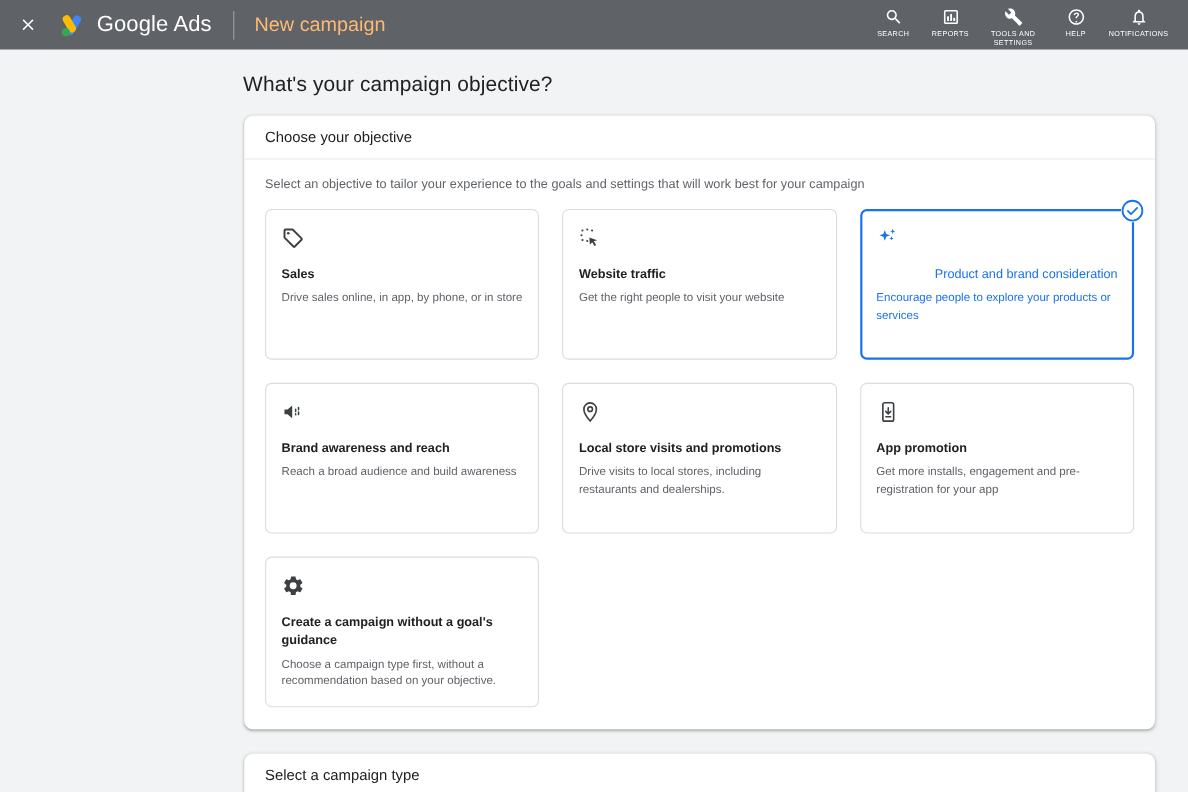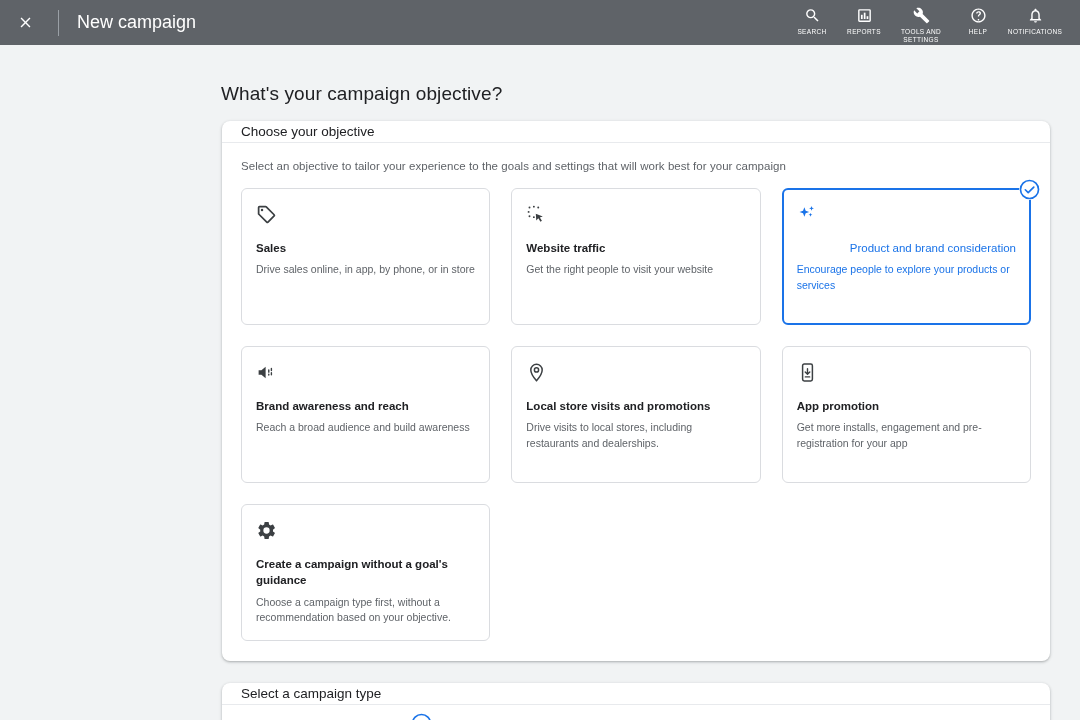--- a/index.html
+++ b/index.html
@@ -51,21 +51,21 @@
     white-space: nowrap;
   }
   .brand-divider {
     width: 1px;
     height: 26px;
     background: #9aa0a6;
     margin: 0 18px 0 20px;
     flex: 0 0 auto;
   }
   .page-title-top {
-    color: #ffffff;
+    color: #fdba74;
     font-size: 18px;
     white-space: nowrap;
   }
 
   .appbar-spacer { flex: 1 1 auto; }
 
   .appbar-actions {
     display: flex;
     align-items: flex-start;
     gap: 0px;
@@ -92,41 +92,41 @@
     color: #ffffff;
     letter-spacing: .35px;
     line-height: 1.15;
     white-space: pre-line;
   }
 
   
   .content {
     height: 675px;
     overflow: hidden;
-    padding: 16px 0 0 0;
+    padding: 0 0 0 0;
     border-radius: 21px;
   }
   .page-head {
     font-size: 19px;
     color: #202124;
     padding: 22px 0 16px 221px;
     letter-spacing: .1px;
   }
 
   .panel {
     width: 828px;
     margin-left: 222px;
     background: #ffffff;
     border-radius: 8px;
     box-shadow: 0 1px 2px 0 rgba(60,64,67,.28), 0 1px 3px 1px rgba(60,64,67,.10);
   }
   .panel + .panel { margin-top: 22px; }
 
   .panel-head {
-    height: 22px;
+    height: 40px;
     display: flex;
     align-items: center;
     padding: 0 19px;
     border-bottom: 1px solid #e8eaed;
     font-size: 13.5px;
     color: #202124;
     font-weight: 500;
   }
   .panel-body { padding: 17px 19px 20px 19px; }
 
@@ -271,20 +271,28 @@
 <body>
 
 <div class="appbar">
 
   <div class="close-btn">
     <svg width="17" height="17" viewBox="0 0 24 24">
       <path d="M19 6.41L17.59 5 12 10.59 6.41 5 5 6.41 10.59 12 5 17.59 6.41 19 12 13.41 17.59 19 19 17.59 13.41 12z" fill="#ffffff"></path>
     </svg>
   </div>
 
+  <div class="brand">
+    <svg class="brand-logo" viewBox="0 0 40 40">
+      <rect x="17.5" y="5" width="11" height="30" rx="5.5" transform="rotate(30 23 20)" fill="#4285f4"></rect>
+      <rect x="11.5" y="5" width="11" height="26" rx="5.5" transform="rotate(-30 17 18)" fill="#fbbc04"></rect>
+      <circle cx="12.2" cy="29.6" r="5.6" fill="#34a853"></circle>
+    </svg>
+    <span class="brand-name">Google Ads</span>
+  </div>
 
   <div class="brand-divider"></div>
 
   <div class="page-title-top">New campaign</div>
 
   <div class="appbar-spacer"></div>
 
   <div class="appbar-actions">
 
     <div class="appbar-action">

